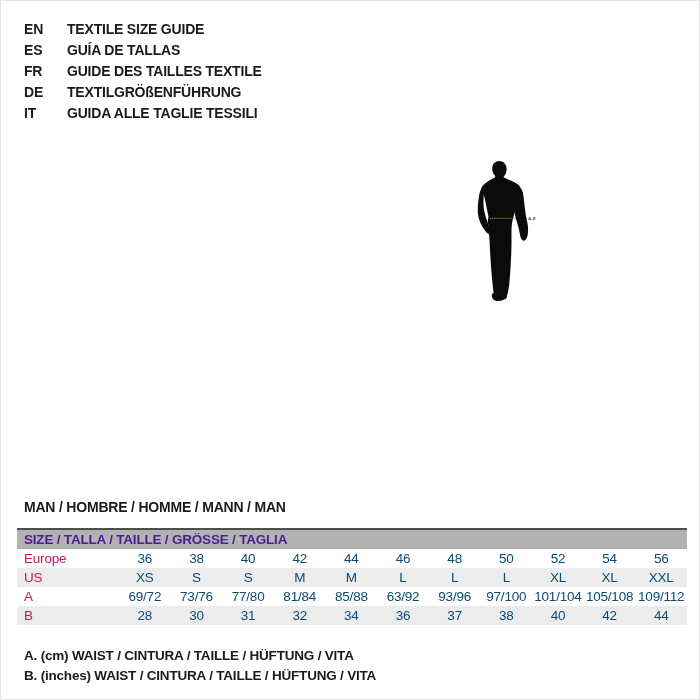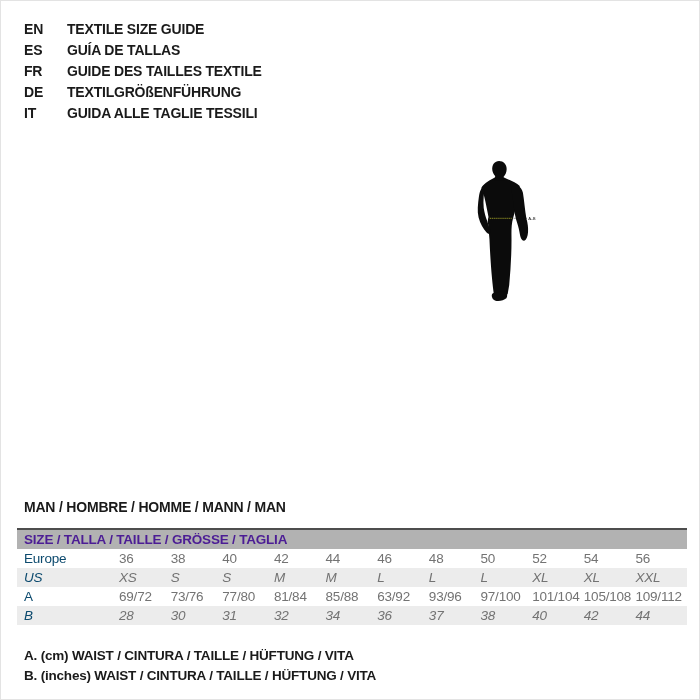--- a/index.html
+++ b/index.html
@@ -14,23 +14,23 @@
   .lang-code{width:43px;}
   
   .category-heading{position:absolute;left:24px;top:130px;font-size:15px;font-weight:700;letter-spacing:-0.2px;}
   .gender-heading{position:absolute;left:24px;top:499px;font-size:14px;font-weight:700;letter-spacing:-0.2px;}
   
   .figure-wrap{position:absolute;left:470px;top:5px;width:220px;height:455px;}
   
   .size-table{position:absolute;left:17px;top:528px;width:670px;border-top:2px solid #4d4d4d;font-size:13.5px;letter-spacing:-0.2px;}
   .trow{display:flex;height:19px;line-height:19px;}
   .trow.head{background:#b2b2b2;color:#454545;font-weight:700;}
-  .trow.alt{background:#ececec;font-style:italic;}
-  .tcell{flex:1;text-align:left;color:#737373;}
-  .tcell.label{flex:0 0 95px;text-align:left;padding-left:7px;color:#0c4a6e;}
+  .trow.alt{background:#ececec;}
+  .tcell{flex:1;text-align:center;color:#0c4a6e;}
+  .tcell.label{flex:0 0 95px;text-align:left;padding-left:7px;color:#be185d;}
   .trow.head .tcell.label{flex:1 1 auto;color:#4c1d95;}
   
   .footnotes{position:absolute;left:24px;top:646px;font-size:13.5px;font-weight:700;letter-spacing:-0.2px;}
   .footnote{height:20px;line-height:20px;}
 </style>
 </head>
 <body>
 
 <div class="canvas">
 

